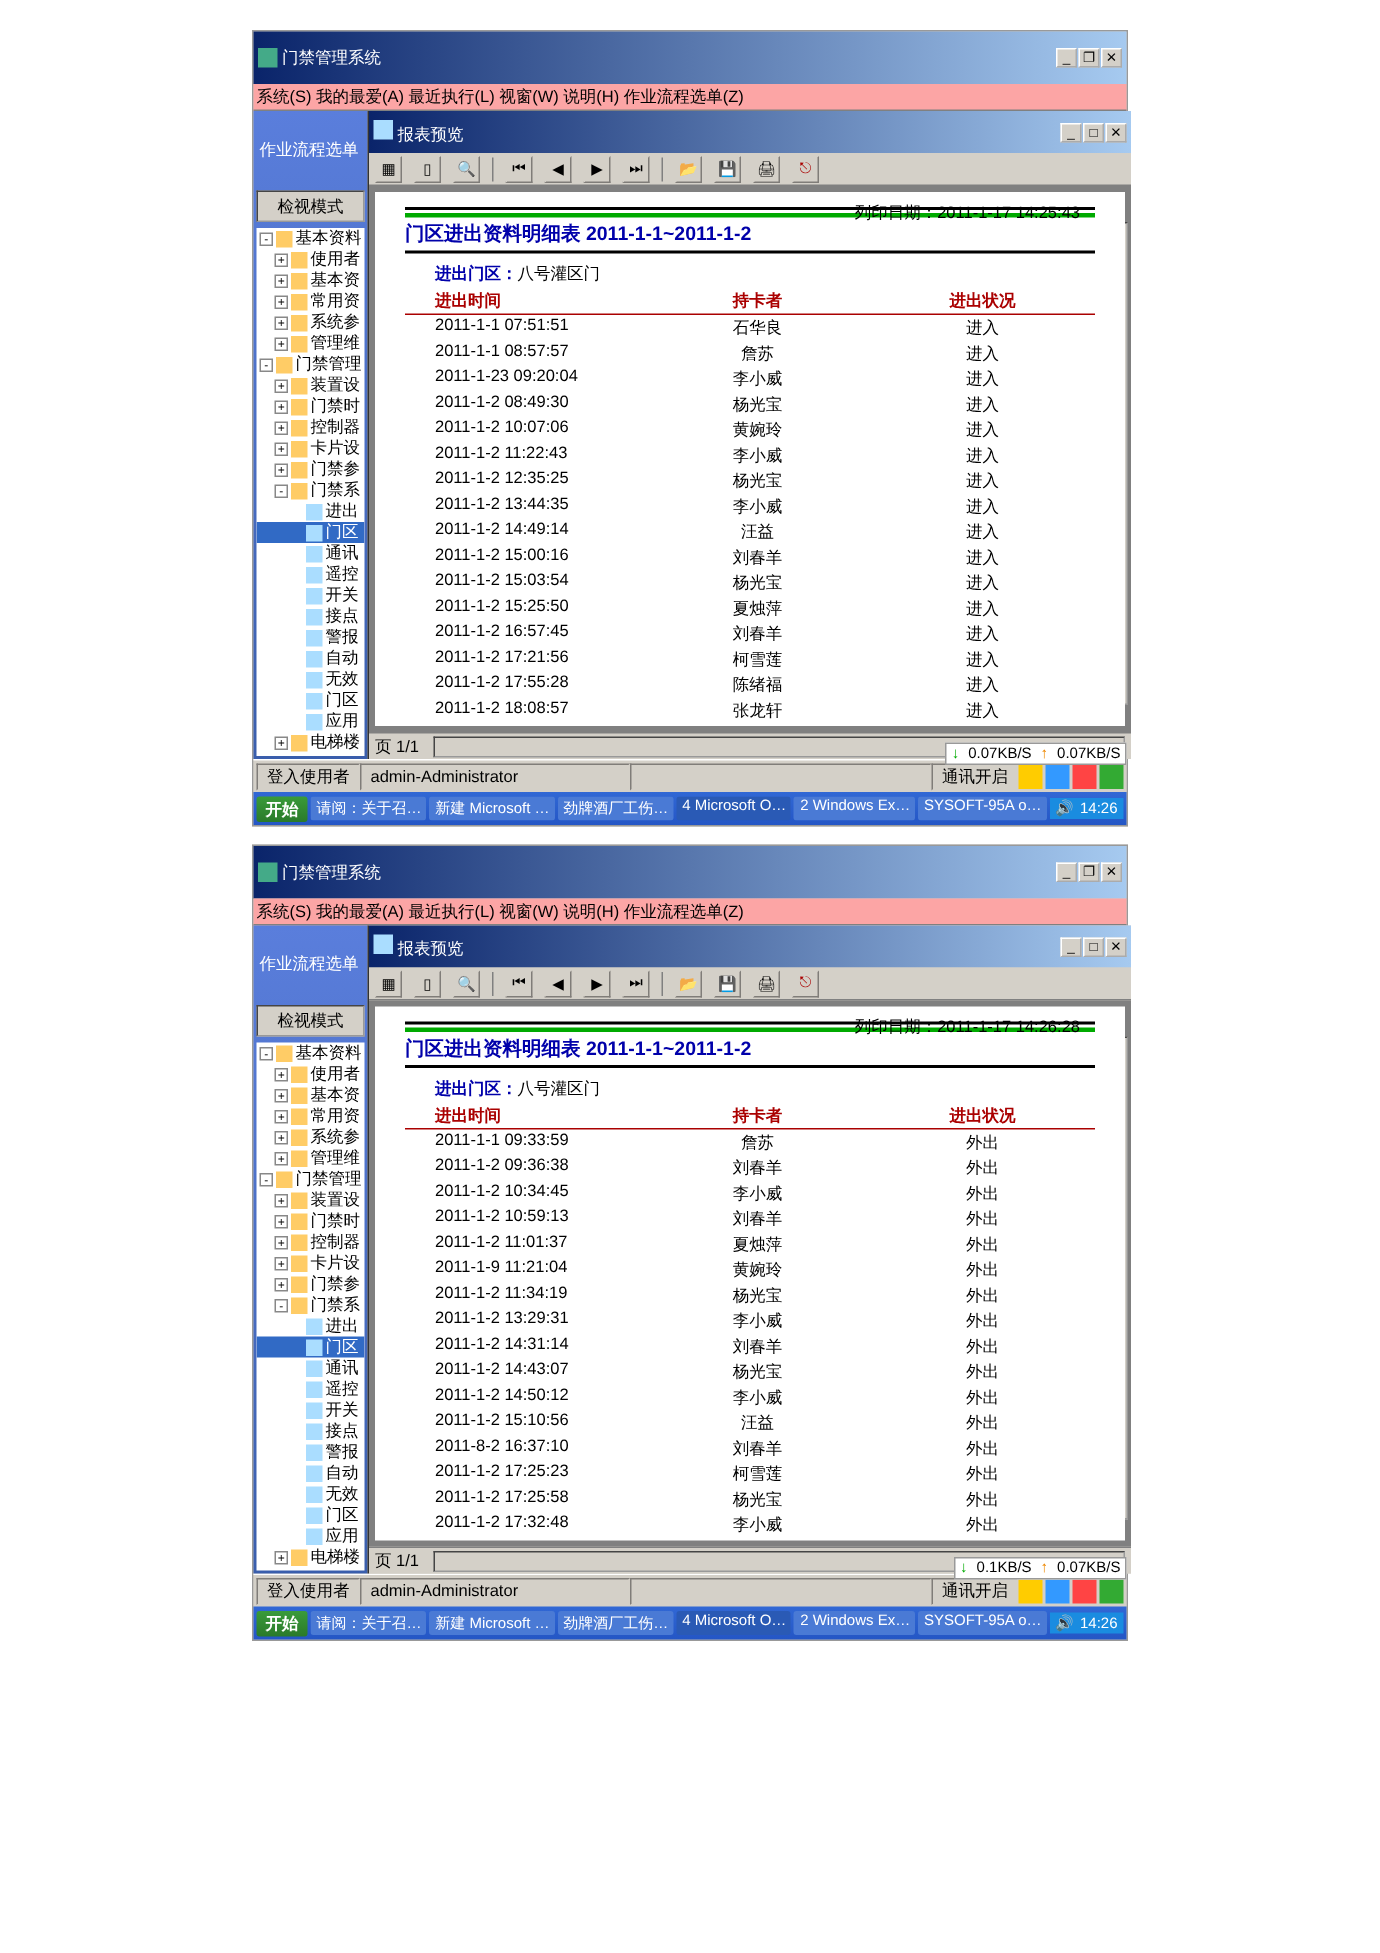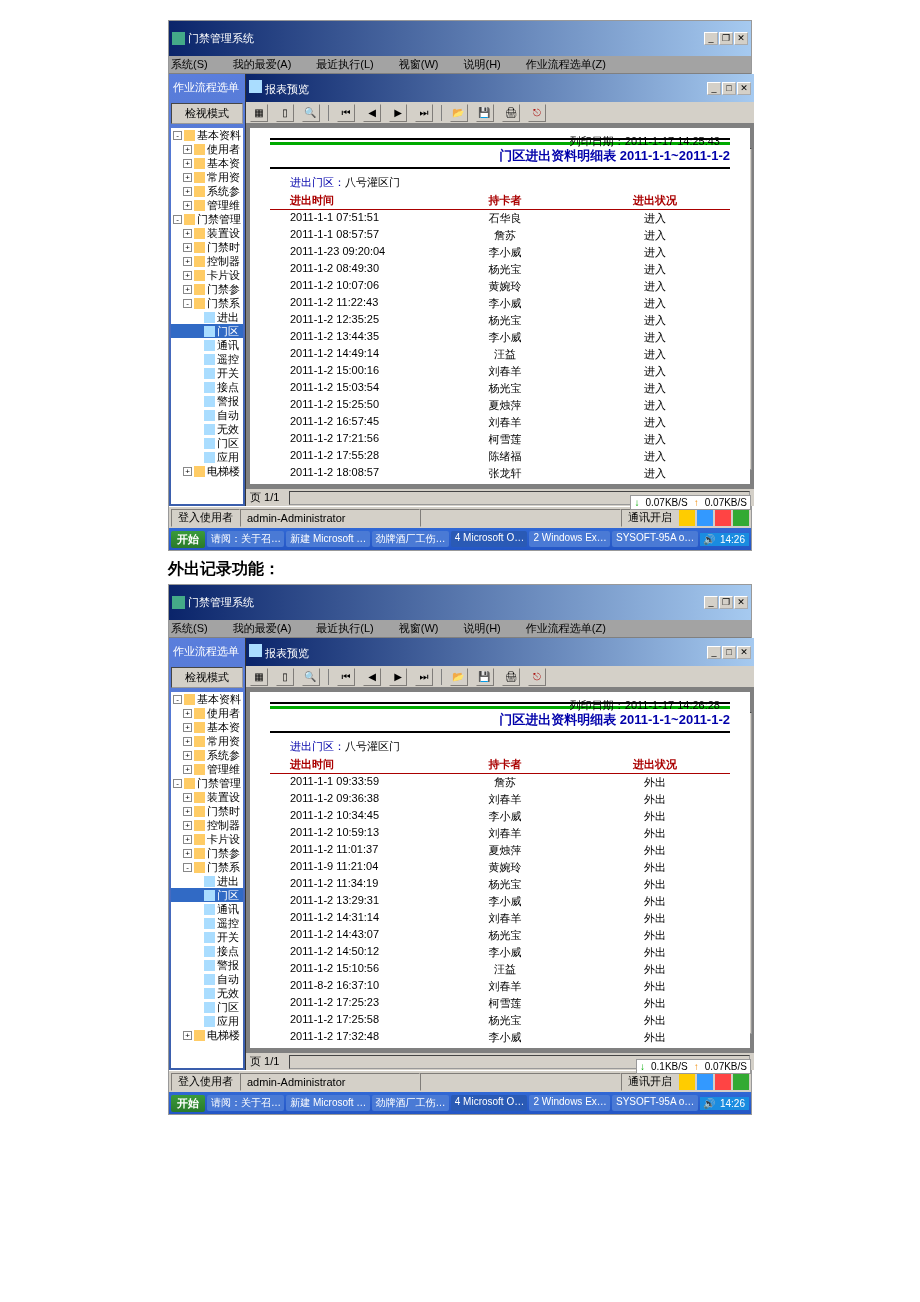--- a/index.html
+++ b/index.html
@@ -4,47 +4,47 @@
 <style>
 *{margin:0;padding:0;box-sizing:border-box}
 body{font-family:"Microsoft YaHei","SimSun",Arial,sans-serif;background:#fff;width:920px}
 .page-wrap{padding:20px 168px 20px 168px}
 .app-window{border:1px solid #999;background:#d4d0c8;font-size:11px;position:relative}
 .titlebar{background:linear-gradient(to right,#0a246a,#a6caf0);color:#fff;padding:1px 3px;display:flex;align-items:center;justify-content:space-between;height:35px}
 .titlebar-left{display:flex;align-items:center;gap:3px}
 .win-icon{width:13px;height:13px;background:#4a8;display:inline-block}
 .win-controls{display:flex;gap:1px}
 .win-btn{width:14px;height:13px;background:#d4d0c8;border:1px outset #fff;font-size:9px;line-height:11px;text-align:center;color:#000}
-.menubar{background:#a3a3a3;padding:1px 2px;font-size:11px;display:flex;gap:25px;border-bottom:1px solid #808080}
+.menubar{background:#fca5a5;padding:1px 2px;font-size:11px;display:flex;gap:3px;border-bottom:1px solid #808080}
 .menubar span{cursor:default}
 .content-area{display:flex;height:432px;position:relative}
 .left-panel{width:108px;background:linear-gradient(to bottom,#5a7edc,#3a5eac);border-right:1px solid #333;display:flex;flex-direction:column}
-.left-panel-title{color:#fff;font-size:11px;padding:6px 4px}
+.left-panel-title{color:#fff;font-size:11px;padding:18px 4px}
 .view-mode{background:#d4d0c8;color:#000;padding:2px;border:1px inset #999;margin:2px;font-size:11px;text-align:center}
 .tree-wrap{background:#fff;margin:2px;flex:1;overflow:hidden;font-size:11px;line-height:14px;color:#000}
 .tree-item{white-space:nowrap;padding:0 2px;display:flex;align-items:center;gap:2px}
 .tree-icon{width:11px;height:11px;display:inline-block;flex-shrink:0}
 .folder-icon{background:#fc6}
 .doc-icon{background:#adf}
 .plus-box{width:9px;height:9px;border:1px solid #888;font-size:8px;line-height:7px;text-align:center;flex-shrink:0}
 .tree-selected{background:#316ac5;color:#fff}
 .main-panel{flex:1;display:flex;flex-direction:column;background:#d4d0c8}
 .report-titlebar{background:linear-gradient(to right,#0a246a,#a6caf0);color:#fff;padding:1px 3px;display:flex;justify-content:space-between;align-items:center;height:28px}
 .report-toolbar{background:#d4d0c8;padding:2px 4px;display:flex;align-items:center;gap:8px;border-bottom:1px solid #808080;height:22px}
 .tb-btn{width:18px;height:18px;border:1px outset #d4d0c8;display:inline-flex;align-items:center;justify-content:center;font-size:10px}
 .tb-sep{width:1px;height:16px;background:#808080}
 .report-body{flex:1;background:#808080;padding:4px;overflow:hidden;position:relative}
 .report-page{background:#fff;margin:0 auto;width:100%;height:100%;padding:6px 20px;position:relative;overflow:hidden}
 .print-date{position:absolute;top:6px;right:30px;font-size:11px}
-.report-header{text-align:right;margin-top:4px}
+.report-header{text-align:left;margin-top:4px}
 .report-title-line{border-top:2px solid #000;margin-bottom:2px}
 .report-title-green{height:3px;background:#0a0}
 .report-title-text{color:#00a;font-weight:bold;font-size:13px;margin:2px 0}
 .gate-info{font-size:11px;margin:6px 0 2px 20px}
-.gate-label{color:#00a;font-weight:normal}
+.gate-label{color:#00a;font-weight:bold}
 .data-table{width:100%;font-size:11px}
 .table-header{display:flex;color:#a00;font-weight:bold;border-bottom:1px solid #a00;padding:1px 0}
 .table-row{display:flex;padding:1px 0}
 .col-time{width:160px;padding-left:20px}
 .col-holder{width:150px;text-align:center}
 .col-status{width:150px;text-align:center}
 .page-footer{background:#d4d0c8;padding:1px 4px;font-size:11px;border-top:1px solid #808080;display:flex;align-items:center;gap:10px}
 .scroll-track{background:#d4d0c8;border:1px inset #999}
 .v-scroll{width:15px;position:absolute;right:2px;top:24px;bottom:18px}
 .status-bar{background:#d4d0c8;border-top:1px solid #fff;padding:2px;display:flex;align-items:center;font-size:11px;height:22px}
@@ -386,21 +386,20 @@
           <div class="task-item">SYSOFT-95A o…</div>
         </div>
     <div class="tray">
       <span>🔊</span>
       <span>14:26</span>
     </div>
   </div>
 </div>
 
 <div class="interstitial">
-  <div class="inter-head">外出记录功能：</div>
 </div>
 
 <div class="app-window" style="position:relative">
   <div class="titlebar">
     <div class="titlebar-left">
       <span class="win-icon"></span>
       <span>门禁管理系统</span>
     </div>
     <div class="win-controls">
       <span class="win-btn">_</span>

